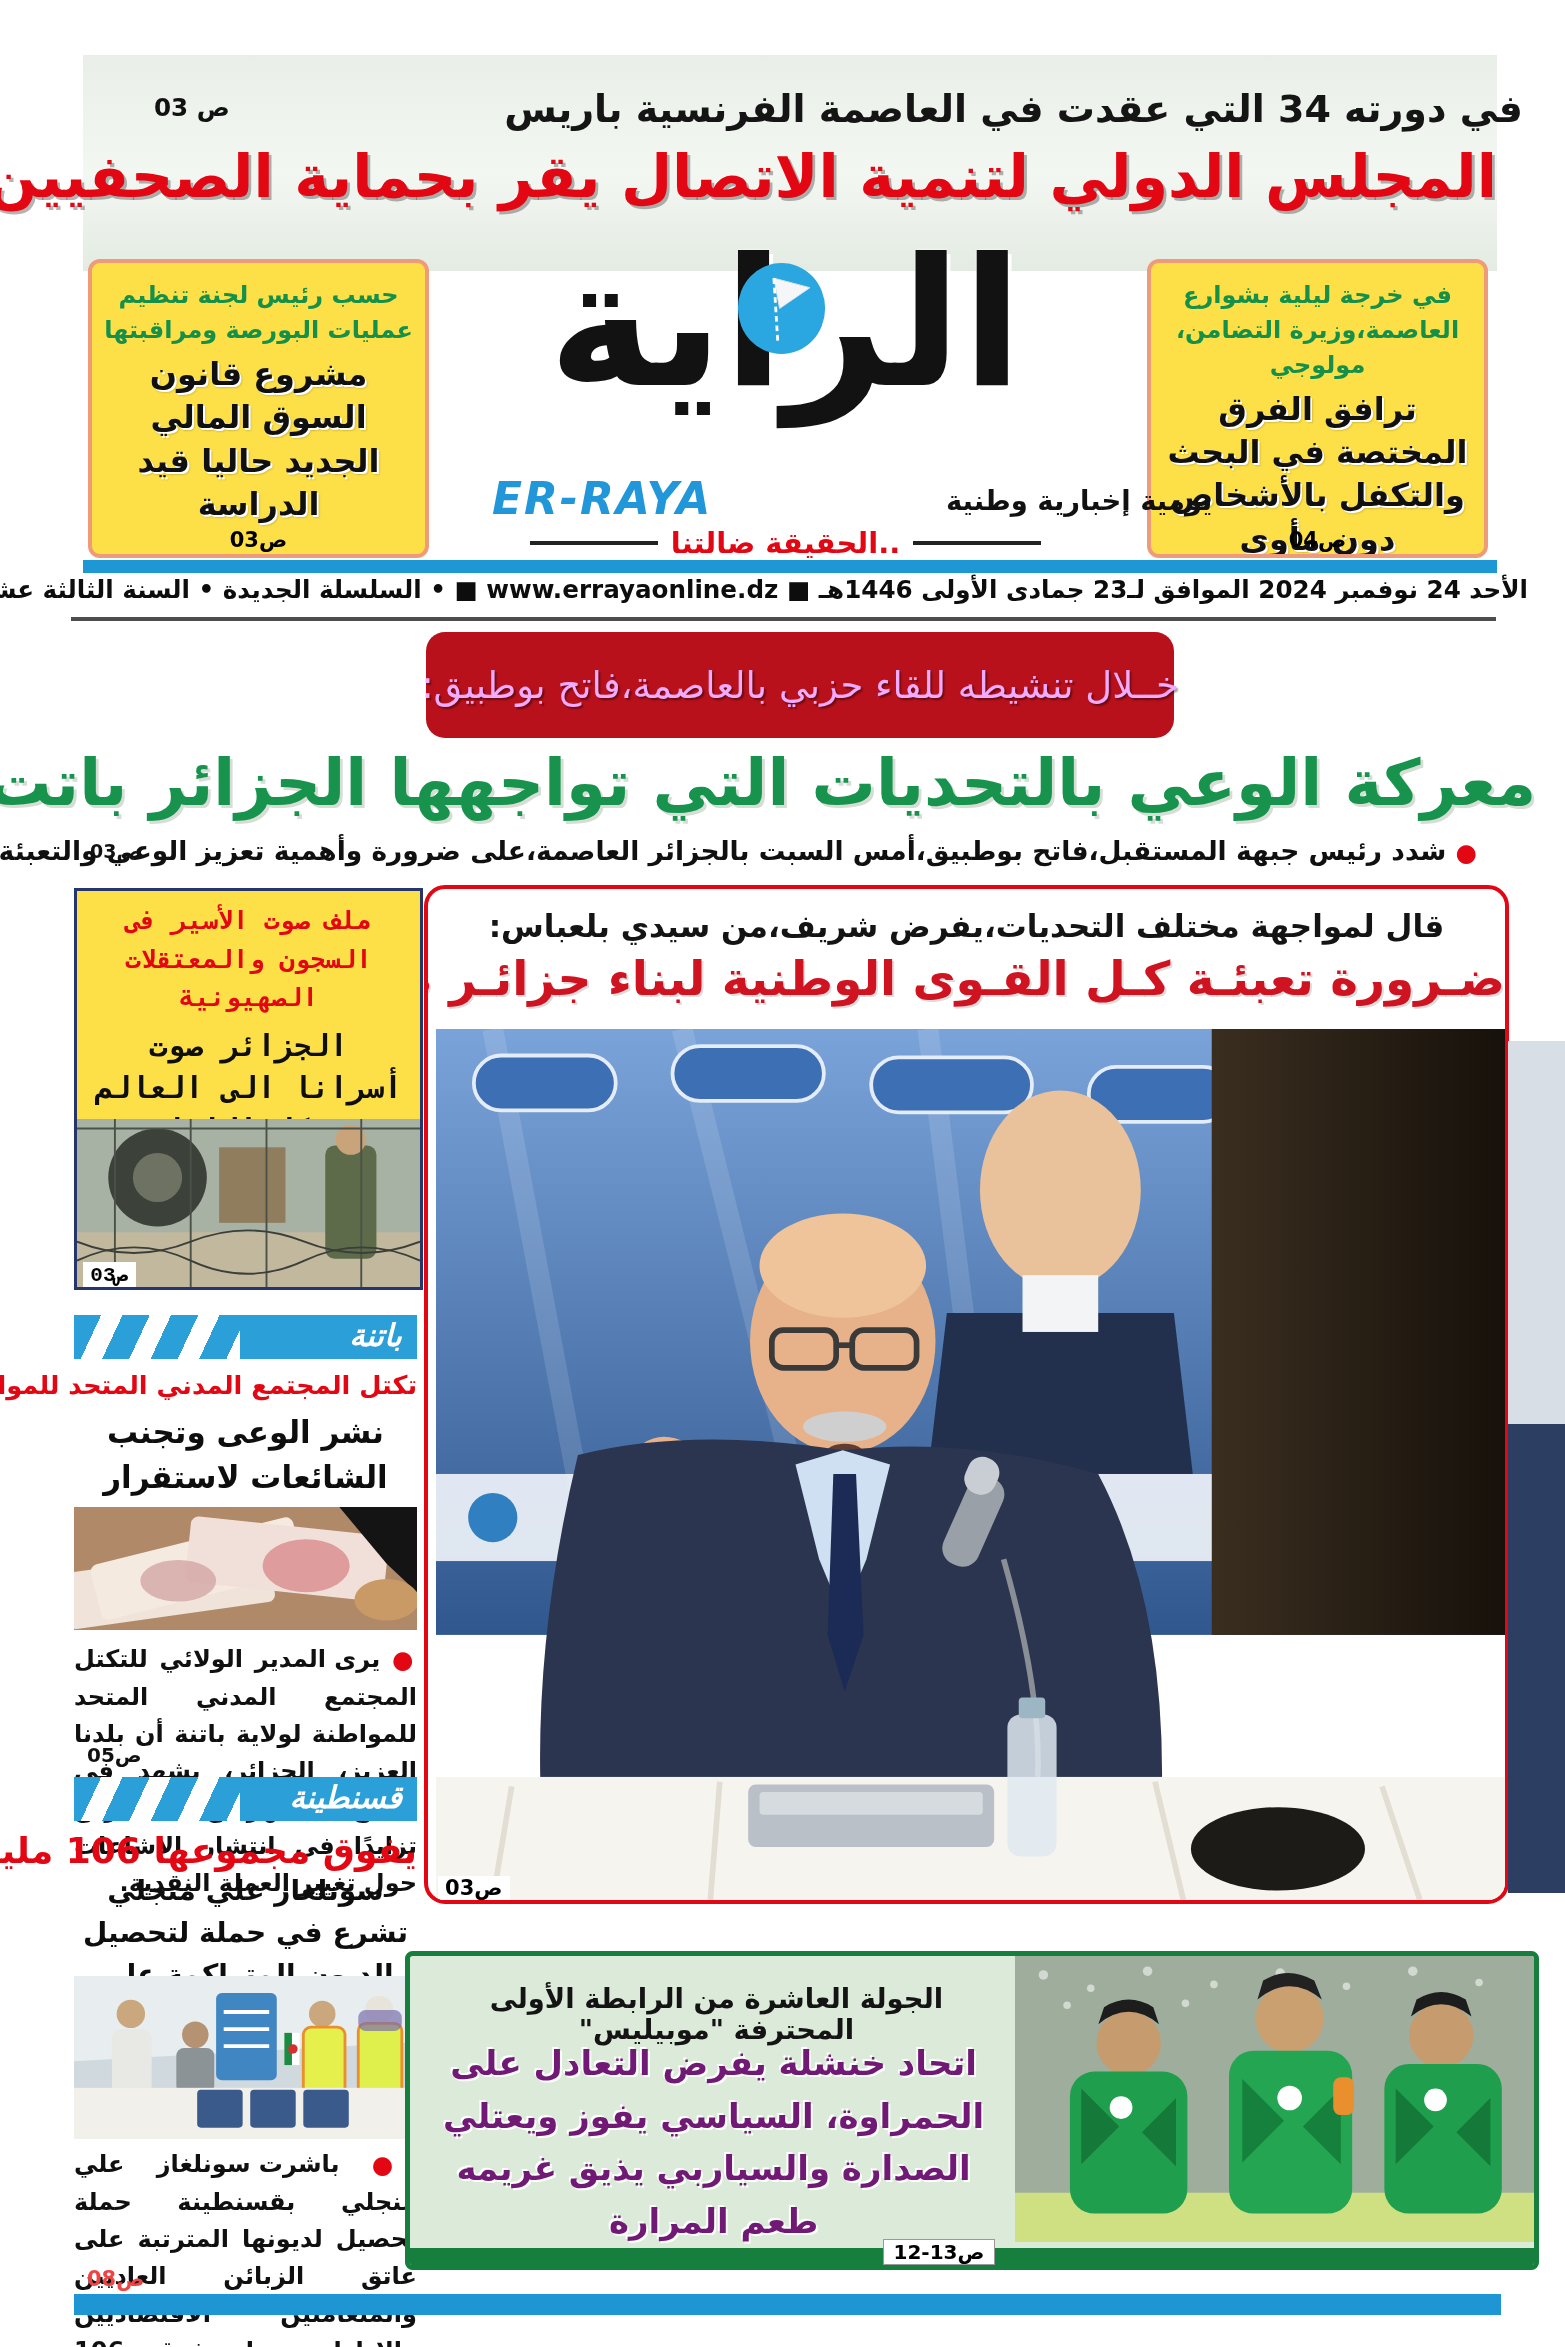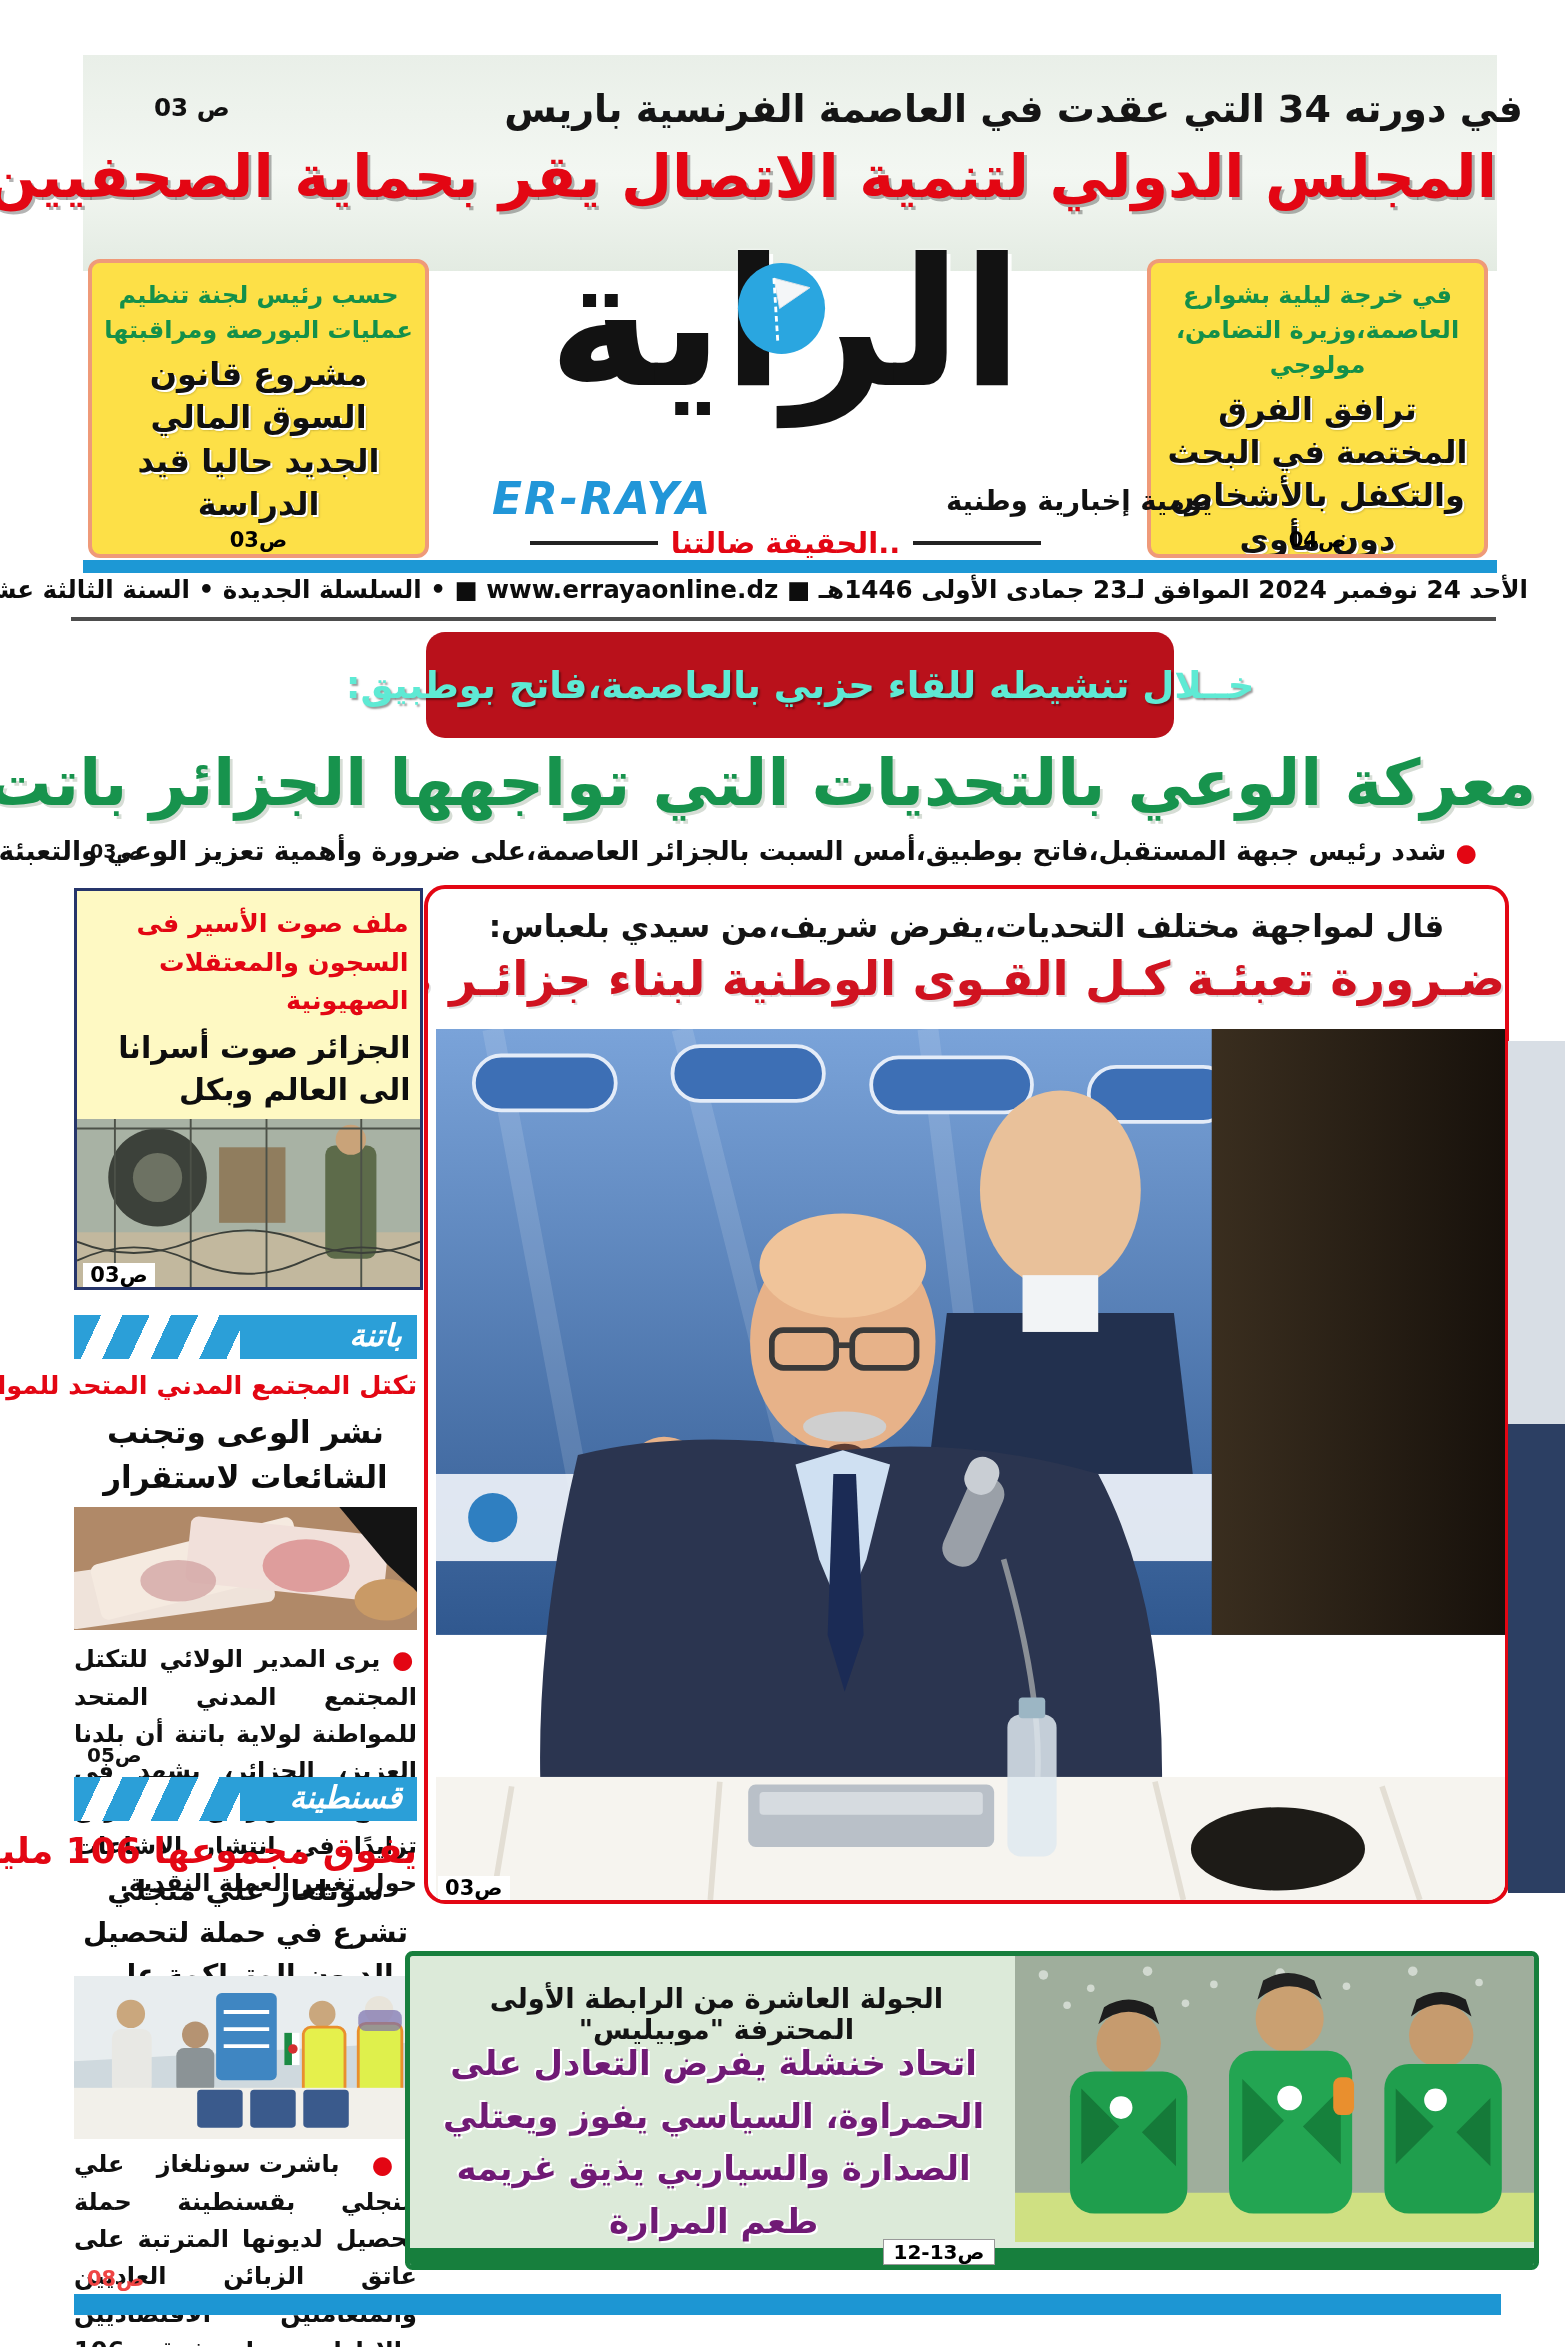--- a/index.html
+++ b/index.html
@@ -31,28 +31,28 @@
   #motto-row{left:530px;top:526px;width:511px;display:flex;align-items:center;justify-content:center;gap:13.2px;}
   #motto-row .dash{height:3.8px;background:#222;flex:1;}
   #motto{font-size:29px;font-weight:bold;color:#e30613;white-space:nowrap;}
   
   #mast-blue-bar{left:83px;top:560px;width:1414px;height:13.2px;background:#1d98d5;}
   #dateline{left:38px;top:575px;width:1490px;text-align:center;font-size:24.6px;font-weight:bold;color:#0d0d0d;white-space:nowrap;}
   #date-rule{left:71px;top:617px;width:1425px;height:3.8px;background:#4d4d4d;}
   
   #lead-banner{left:426px;top:632px;width:748px;height:106px;background:#b9111b;border-radius:19px;
     display:flex;align-items:center;justify-content:center;}
-  #lead-banner span{color:#5eead4;font-size:37px;font-weight:700;text-shadow:1.9px 1.9px 1.9px rgba(0,0,0,.4);white-space:nowrap;}
+  #lead-banner span{color:#f0abfc;font-size:37px;font-weight:400;text-shadow:1.9px 1.9px 1.9px rgba(0,0,0,.4);white-space:nowrap;}
   #lead-headline{left:28px;top:746px;width:1508px;text-align:center;font-size:64px;font-weight:900;color:#17934d;
     white-space:nowrap;text-shadow:2.8px 2.8px 0 #d6ddd5;}
   #lead-standfirst{left:114px;top:835px;width:1363px;text-align:center;font-size:26.5px;font-weight:bold;color:#101010;white-space:nowrap;}
   .bullet{color:#e30613;font-size:24.6px;vertical-align:middle;}
   #lead-pageref{left:90px;top:840px;font-size:19px;font-weight:bold;color:#111;}
   
-  #prisoner-box{left:74px;top:888px;width:343px;height:396px;border:3.8px solid #26356b;background:#fef9c3;text-align:right;}
+  #prisoner-box{left:74px;top:888px;width:343px;height:396px;border:3.8px solid #26356b;background:#fde047;text-align:center;font-family:Liberation Mono, monospace;}
   #prisoner-kicker{margin:13.2px 11.4px 0;font-size:25.6px;line-height:1.5;font-weight:bold;color:#e30613;}
   #prisoner-headline{margin:7.6px 9.5px 0;font-size:30px;line-height:1.4;font-weight:800;color:#0e0e0e;}
   #prisoner-icon{margin:1.9px auto 0;width:142px;height:38px;}
   #prisoner-byline{margin:0 0 0;font-size:24.6px;font-weight:bold;color:#14904a;}
   #prisoner-underline{margin:3.8px auto 0;width:199px;height:3.8px;background:#c40a12;}
   #prisoner-photo{position:absolute;left:0;right:0;bottom:0;height:168px;overflow:hidden;}
   .photo-pageref{position:absolute;bottom:0;left:5.7px;background:#fff;padding:0 7.6px;font-size:21px;font-weight:bold;color:#000;}
   .section-bar{left:74px;width:343px;height:44px;background:#2b9fd8;overflow:hidden;font-style:italic;}
   .section-stripes{position:absolute;left:0;top:0;width:166px;height:100%;
     background:repeating-linear-gradient(115deg,rgba(255,255,255,0) 0 24.6px,#ffffff 24.6px 44px);}

